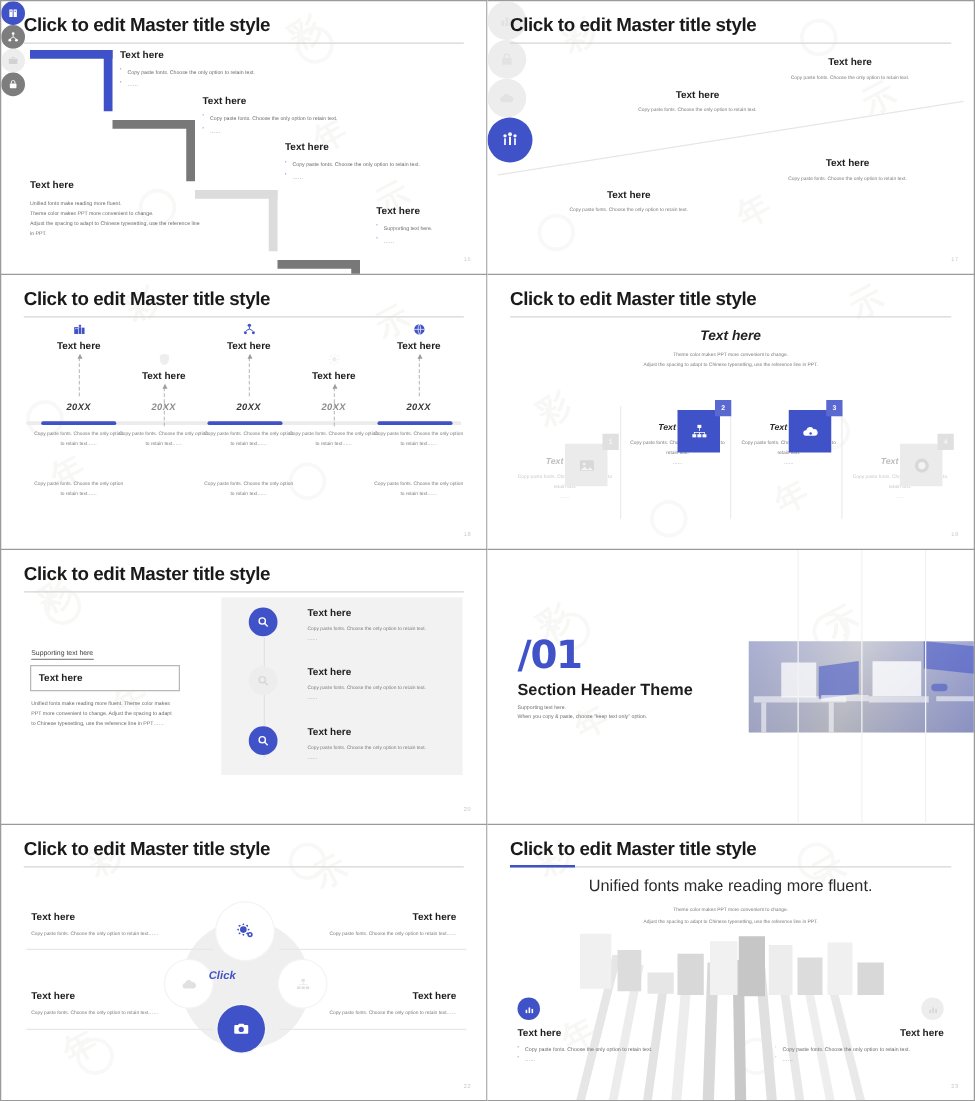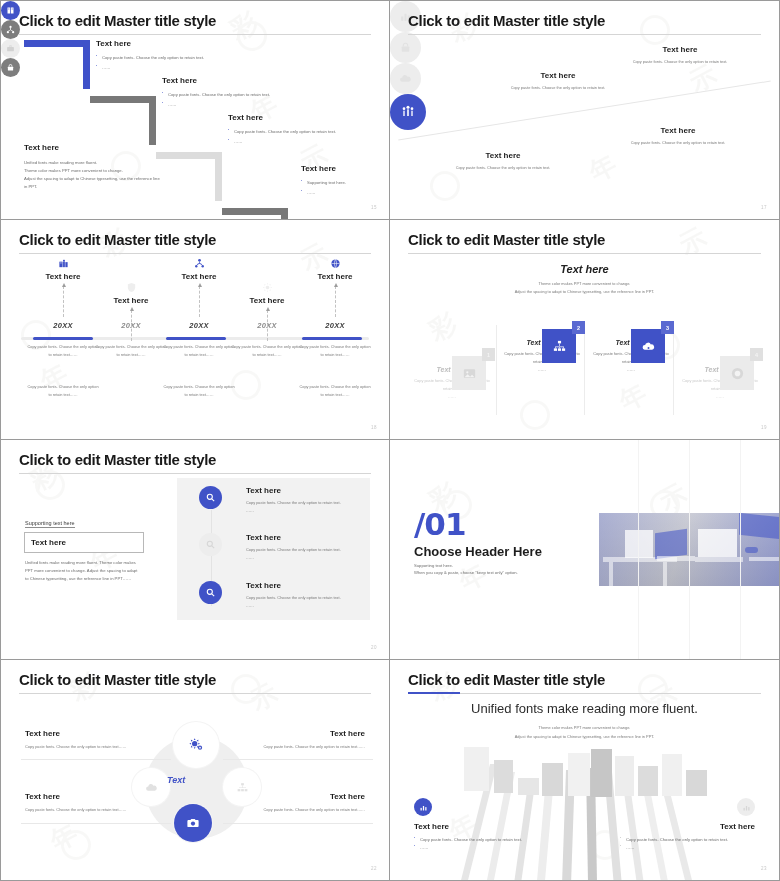--- a/index.html
+++ b/index.html
@@ -622,21 +622,21 @@
   <div class="slide">
     <div class="wm">
       <span style="left:40px;top:40px;">彩</span>
       <span style="left:70px;top:120px;">年</span>
       <span style="left:270px;top:40px;">示</span>
       <b class="ring" style="left:52px;top:50px;"></b>
       <b class="ring" style="left:260px;top:50px;"></b>
     </div>
     <div class="inner">
       <div class="sec-num" style="left:24px;top:66px;">/01</div>
-      <div class="sec-h" style="left:24px;top:104px;">Choose Header Here</div>
+      <div class="sec-h" style="left:24px;top:104px;">Section Header Theme</div>
       <div class="body-xs" style="position:absolute;left:24px;top:122px;width:200px;">Supporting text here.</div>
       <div class="body-xs" style="position:absolute;left:24px;top:129px;width:230px;">When you copy &amp; paste, choose "keep text only" option.</div>
 
       <div class="photo" style="left:209px;top:73px;width:181px;height:73px;">
         <div class="desk" style="left:4px;top:44px;width:74px;height:5px;"></div>
         <div class="desk" style="left:10px;top:49px;width:4px;height:24px;"></div>
         <div class="desk" style="left:64px;top:49px;width:4px;height:24px;"></div>
         <div class="desk" style="left:26px;top:17px;width:28px;height:28px;background:rgba(255,255,255,.75);"></div>
         <div class="lap" style="left:56px;top:18px;width:32px;height:26px;transform:skewY(-8deg);"></div>
         <div class="desk" style="left:58px;top:43px;width:38px;height:5px;"></div>
@@ -687,21 +687,21 @@
             <rect x="16" y="15" width="5" height="4"></rect>
             <path d="M11.5 8h1v4h-1zM5.5 12h13v1h-13z"></path>
           </svg>
       </div>
       <div class="hub-node" style="left:173px;top:144px;width:38px;height:38px;background:#4052c7;">
         <svg width="14" height="14" viewBox="0 0 24 24" fill="#fff">
             <path d="M9 5h6l1.4 2H20a1.6 1.6 0 011.6 1.6v9A1.6 1.6 0 0120 19H4a1.6 1.6 0 01-1.6-1.6v-9A1.6 1.6 0 014 7h3.6z"></path>
             <circle cx="12" cy="13" r="3.6" fill="#4052c7"></circle>
           </svg>
       </div>
-      <div style="position:absolute;left:166px;top:115px;font-size:9px;font-style:italic;font-weight:700;color:#4052c7;">Text</div>
+      <div style="position:absolute;left:166px;top:115px;font-size:9px;font-style:italic;font-weight:700;color:#4052c7;">Click</div>
 
       <div class="hline" style="left:20px;top:99px;width:150px;"></div>
       <div class="hline" style="left:222px;top:99px;width:150px;"></div>
       <div class="hline" style="left:20px;top:163px;width:150px;"></div>
       <div class="hline" style="left:222px;top:163px;width:150px;"></div>
 
       <div style="position:absolute;left:24px;top:69px;width:110px;">
         <div class="h-sm">Text here</div>
         <div class="body-xxs" style="margin-top:5px;">Copy paste fonts. Choose the only option to retain text……</div>
       </div>

